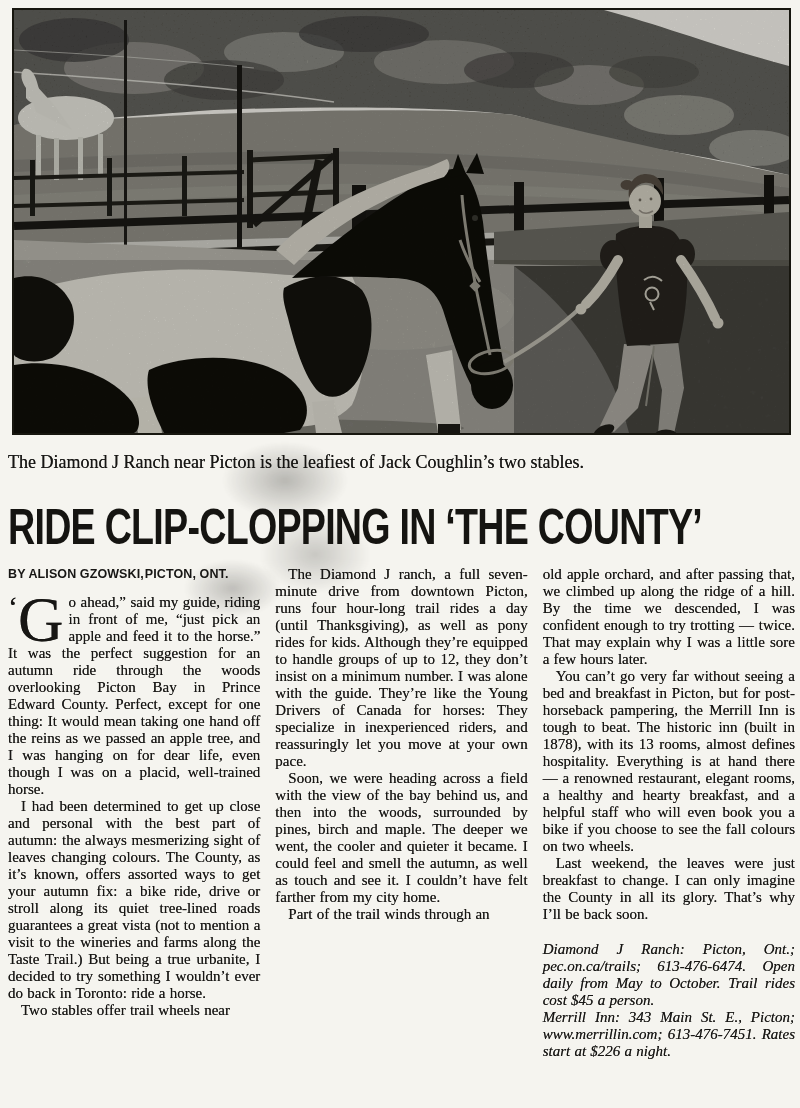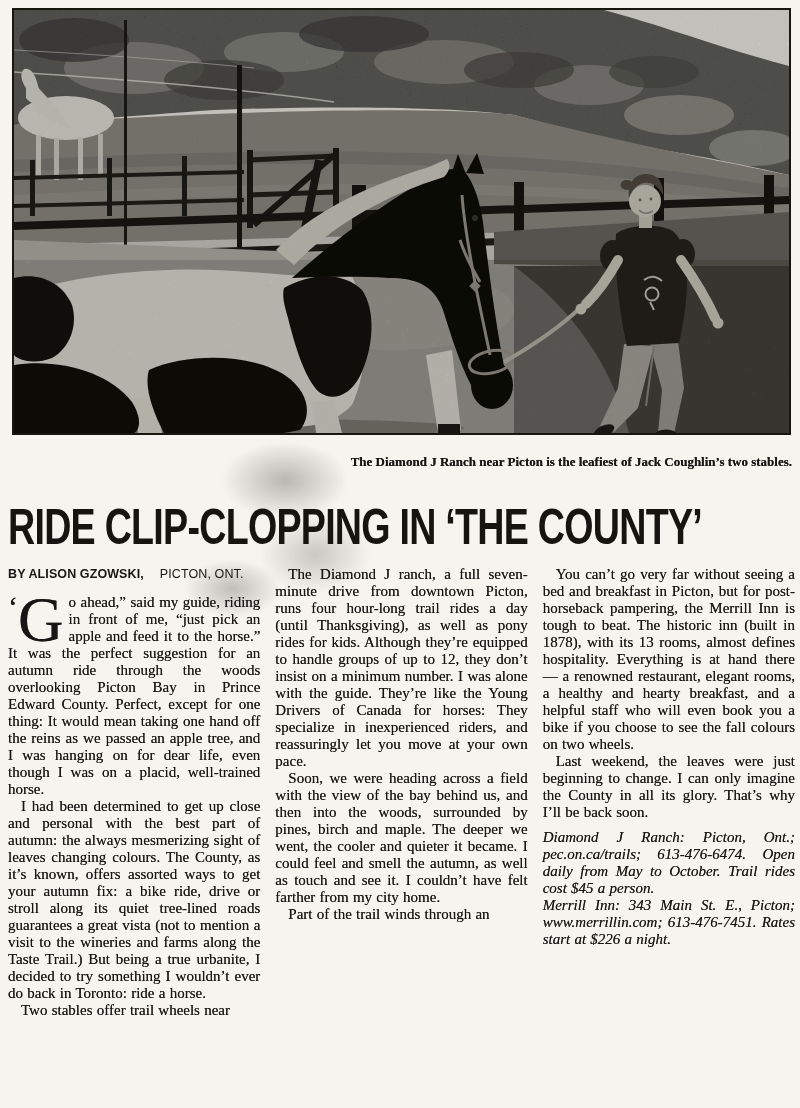--- a/index.html
+++ b/index.html
@@ -19,24 +19,23 @@
     position:absolute; left:12px; top:8px; width:779px; height:427px;
     border:2px solid #17160f;
     background:#cfcec7;
     overflow:hidden;
   }
   .photo-frame svg{ display:block; width:775px; height:423px; filter:contrast(1.04) brightness(1.01); }
 
   
   .caption{
     position:absolute; left:8px; top:452px; width:784px;
-    font-weight:bold; font-size:13px; line-height:20px;
+    font-weight:normal; font-size:18px; line-height:20px;
     font-family:"Liberation Serif", serif;
     text-shadow:0 0 .4px rgba(23,22,20,.8);
-    text-align:right;
   }
 
   
   .headline-wrap{ position:absolute; left:8px; top:500px; width:710px; height:56px; }
   .headline-wrap text{
     font-family:"Liberation Sans", sans-serif;
     font-weight:700; font-size:50px; fill:#151411;
     letter-spacing:-1px;
   }
 
@@ -45,29 +44,29 @@
     position:absolute; left:8px; top:566px; width:787px;
     display:flex; gap:15px;
   }
   .col{ flex:1 1 0; min-width:0; }
   .byline{
     font-family:"Liberation Sans", sans-serif;
     font-size:12.5px; line-height:16px; margin-bottom:12px;
     letter-spacing:.1px; white-space:nowrap;
   }
   .byline-bold{ font-weight:700; }
-  .byline-rest{ font-weight:400; margin-left:16px; }
+  .byline-rest{ font-weight:700; margin-left:1px; }
   .para{
     font-size:15px; line-height:17px; text-align:justify;
     text-shadow:0 0 .4px rgba(23,22,20,.75);
     word-spacing:.5px;
   }
   .para.indent{ text-indent:13px; }
   .para.ital{ font-style:italic; }
-  .para.gap{ margin-top:8px; }
+  .para.gap{ margin-top:18px; }
   .dropcap{
     float:left; margin:3px 5px 0 0; 
   }
   .dc-quote{ font-size:30px; line-height:20px; vertical-align:24px; }
   .dc-letter{ font-size:63px; line-height:46px; }
 
   
   .smudge{ position:absolute; pointer-events:none; }
   .smudge-a{ left:195px; top:425px; width:200px; height:185px;
     background:
@@ -248,21 +247,22 @@
     </div>
     <div class="col">
       <div>
           <p class="para indent">The Diamond J ranch, a full seven-minute drive from downtown Picton, runs four hour-long trail rides a day (until Thanksgiving), as well as pony rides for kids. Although they’re equipped to handle groups of up to 12, they don’t insist on a minimum number. I was alone with the guide. They’re like the Young Drivers of Canada for horses: They specialize in inexperienced riders, and reassuringly let you move at your own pace.</p>
           <p class="para indent">Soon, we were heading across a field with the view of the bay behind us, and then into the woods, surrounded by pines, birch and maple. The deeper we went, the cooler and quieter it became. I could feel and smell the autumn, as well as touch and see it. I couldn’t have felt farther from my city home.</p>
           <p class="para indent">Part of the trail winds through an</p>
         </div>
     </div>
     <div class="col">
       <div>
+          <p class="para">old apple orchard, and after passing that, we climbed up along the ridge of a hill. By the time we descended, I was confident enough to try trotting — twice. That may explain why I was a little sore a few hours later.</p>
           <p class="para indent">You can’t go very far without seeing a bed and breakfast in Picton, but for post-horseback pampering, the Merrill Inn is tough to beat. The historic inn (built in 1878), with its 13 rooms, almost defines hospitality. Everything is at hand there — a renowned restaurant, elegant rooms, a healthy and hearty breakfast, and a helpful staff who will even book you a bike if you choose to see the fall colours on two wheels.</p>
-          <p class="para indent">Last weekend, the leaves were just beginning to change. I can only imagine the County in all its glory. That’s why I’ll be back soon.</p>
+          <p class="para indent">Last weekend, the leaves were just breakfast to change. I can only imagine the County in all its glory. That’s why I’ll be back soon.</p>
           <p class="para ital gap">Diamond J Ranch: Picton, Ont.; pec.on.ca/trails; 613-476-6474. Open daily from May to October. Trail rides cost $45 a person.</p>
           <p class="para ital">Merrill Inn: 343 Main St. E., Picton; www.merrillin.com; 613-476-7451. Rates start at $226 a night.</p>
         </div>
     </div>
   </div>
 
 </div>
 
 </body></html>

